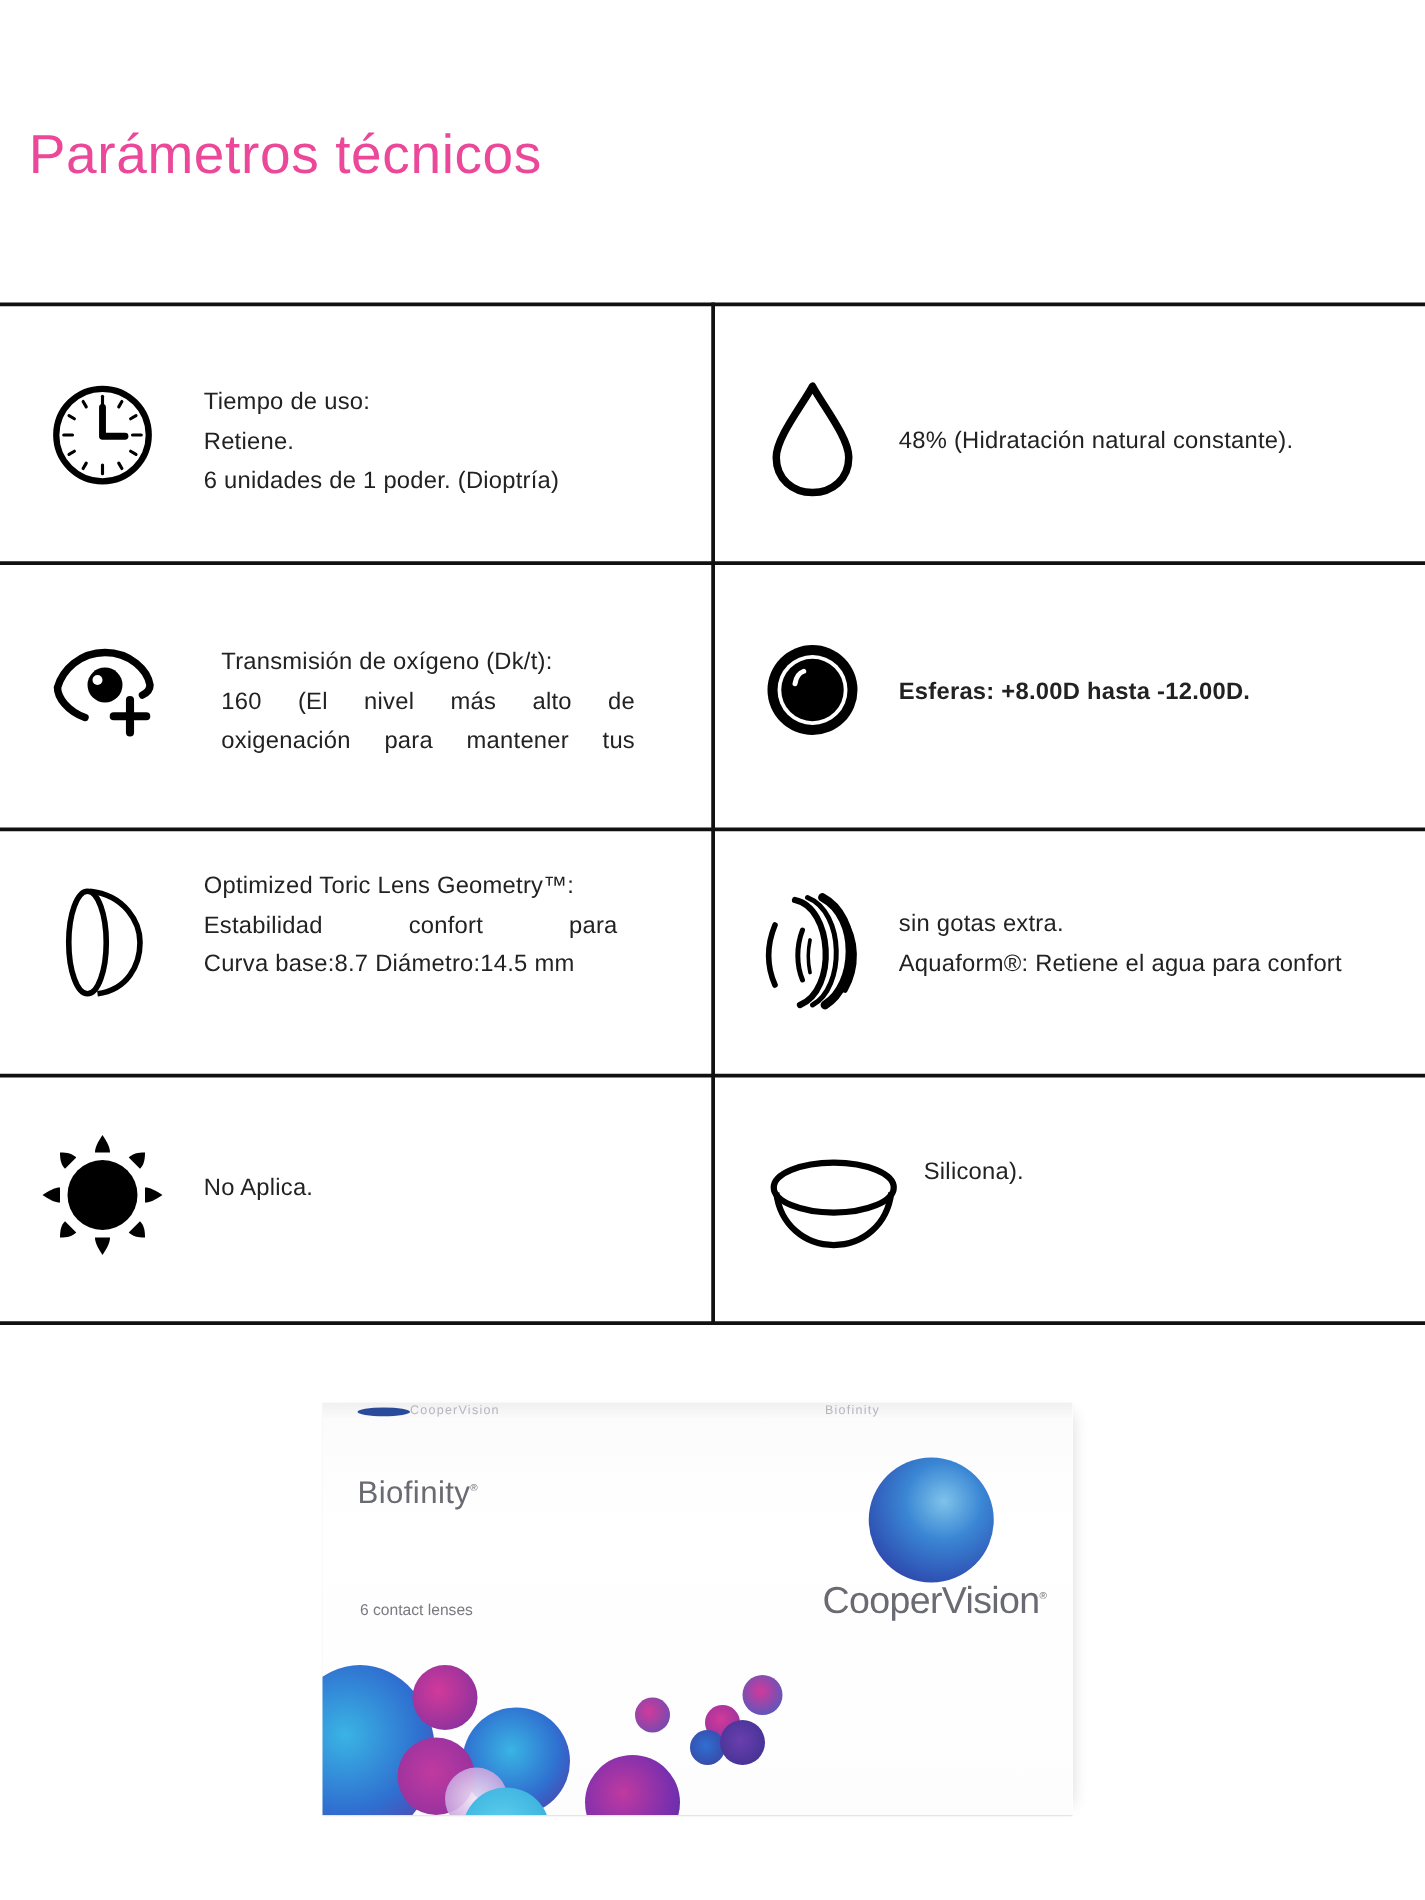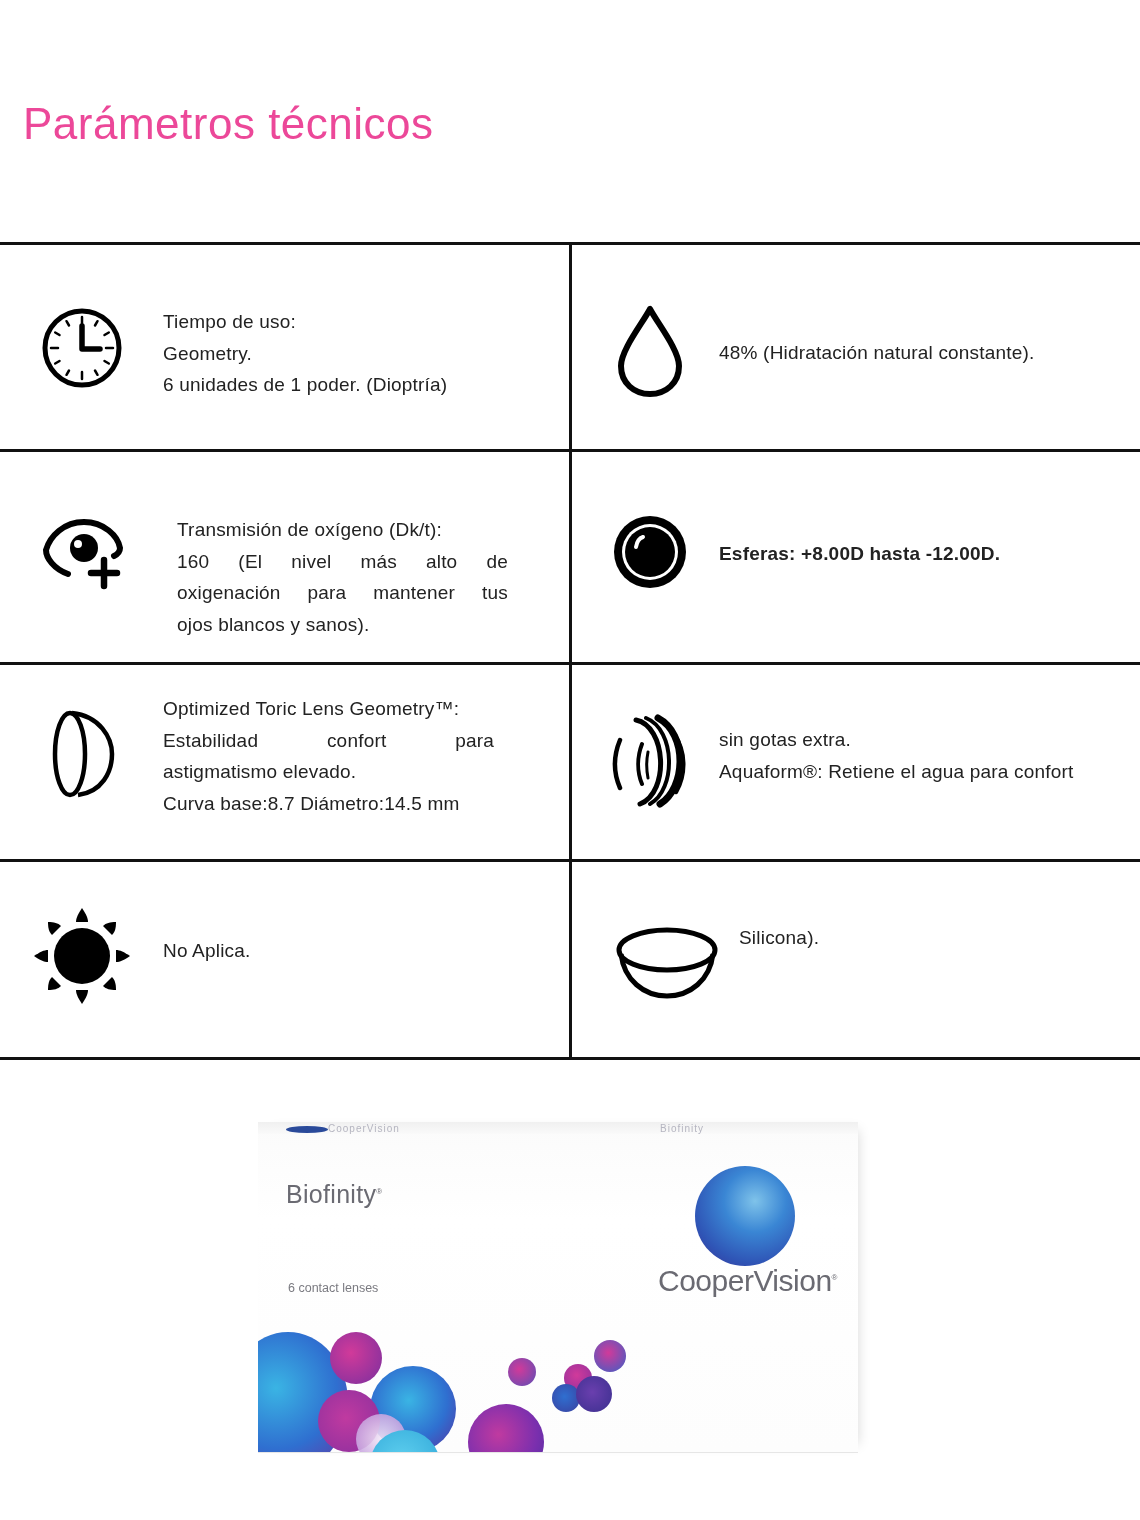--- a/index.html
+++ b/index.html
@@ -87,21 +87,21 @@
         <line x1="57.5" y1="68.8" x2="55" y2="64.5"></line>
         <line x1="26.5" y1="68.8" x2="29" y2="64.5"></line>
         <line x1="15.2" y1="57.5" x2="19.5" y2="55"></line>
         <line x1="15.2" y1="26.5" x2="19.5" y2="29"></line>
         <line x1="26.5" y1="15.2" x2="29" y2="19.5"></line>
       </g>
       <path d="M42 20 L42 43 L60 43" fill="none" stroke="#000" stroke-width="5.5" stroke-linecap="round" stroke-linejoin="round"></path>
     </svg>
     <div class="text" style="left:163px; top:64px;">
       <span class="line">Tiempo de uso:</span>
-      <span class="line">Geometry.</span>
+      <span class="line">Retiene.</span>
       <span class="line">6 unidades de 1 poder. (Dioptría)</span>
     </div>
   </div>
 
   <div>
     <svg class="icon" style="left:614px; top:60px;" width="72" height="98" viewBox="0 0 72 98">
       <path d="M36 7 C28 22 7 48 7 64 C7 81 20 92 36 92 C52 92 65 81 65 64 C65 48 44 22 36 7 Z" fill="none" stroke="#000" stroke-width="6" stroke-linejoin="round"></path>
     </svg>
     <div class="text" style="left:719px; top:95px;">
       <span class="line">48% (Hidratación natural constante).</span>
@@ -112,21 +112,20 @@
     <svg class="icon" style="left:40px; top:272px;" width="88" height="76" viewBox="0 0 88 76">
       <path d="M28 60 C14 55 6 44 6 36 C10 22 24 8 44 8 C64 8 78 22 80 34 C80 38 78 40 74 42" fill="none" stroke="#000" stroke-width="6" stroke-linecap="round"></path>
       <circle cx="44" cy="34" r="14" fill="#000"></circle>
       <circle cx="38" cy="30" r="4" fill="#fff"></circle>
       <path d="M64 46 L64 72 M51 59 L77 59" stroke="#000" stroke-width="6.5" stroke-linecap="round"></path>
     </svg>
     <div class="text justify" style="left:177px; top:272px; width:331px;">
       <span class="line">Transmisión de oxígeno (Dk/t):</span>
       <span class="jline">160 (El nivel más alto de</span>
       <span class="jline">oxigenación para mantener tus</span>
-      <span class="line">ojos blancos y sanos).</span>
     </div>
   </div>
 
   <div>
     <svg class="icon" style="left:612px; top:272px;" width="76" height="76" viewBox="0 0 76 76">
       <circle cx="38" cy="38" r="36" fill="#000"></circle>
       <circle cx="38" cy="38" r="28" fill="#fff"></circle>
       <circle cx="38" cy="38" r="25" fill="#000"></circle>
       <path d="M24 33 C25 27 28 24 31 23" fill="none" stroke="#fff" stroke-width="4" stroke-linecap="round"></path>
     </svg>
@@ -136,21 +135,20 @@
   </div>
 
   <div>
     <svg class="icon" style="left:50px; top:466px;" width="68" height="92" viewBox="0 0 68 92">
       <ellipse cx="20" cy="46" rx="15" ry="41" fill="none" stroke="#000" stroke-width="4.5"></ellipse>
       <path d="M22 5 C50 8 62 30 62 46 C62 64 52 84 28 87" fill="none" stroke="#000" stroke-width="4.5"></path>
     </svg>
     <div class="text justify" style="left:163px; top:451px; width:331px;">
       <span class="line">Optimized Toric Lens Geometry™:</span>
       <span class="jline">Estabilidad confort para</span>
-      <span class="line">astigmatismo elevado.</span>
       <span class="line">Curva base:8.7 Diámetro:14.5 mm</span>
     </div>
   </div>
 
   <div>
     <svg class="icon" style="left:610px; top:470px;" width="82" height="96" viewBox="0 0 82 96">
       <path d="M10 28 C3 45 3 60 10 76" fill="none" stroke="#000" stroke-width="4.5" stroke-linecap="round"></path>
       <path d="M32 32 C27 45 27 60 32 72" fill="none" stroke="#000" stroke-width="4" stroke-linecap="round"></path>
       <path d="M38 40 C36 50 36 56 38 66" fill="none" stroke="#000" stroke-width="3" stroke-linecap="round"></path>
       <path d="M26 8 C56 14 60 80 30 92" fill="none" stroke="#000" stroke-width="5" stroke-linecap="round"></path>

